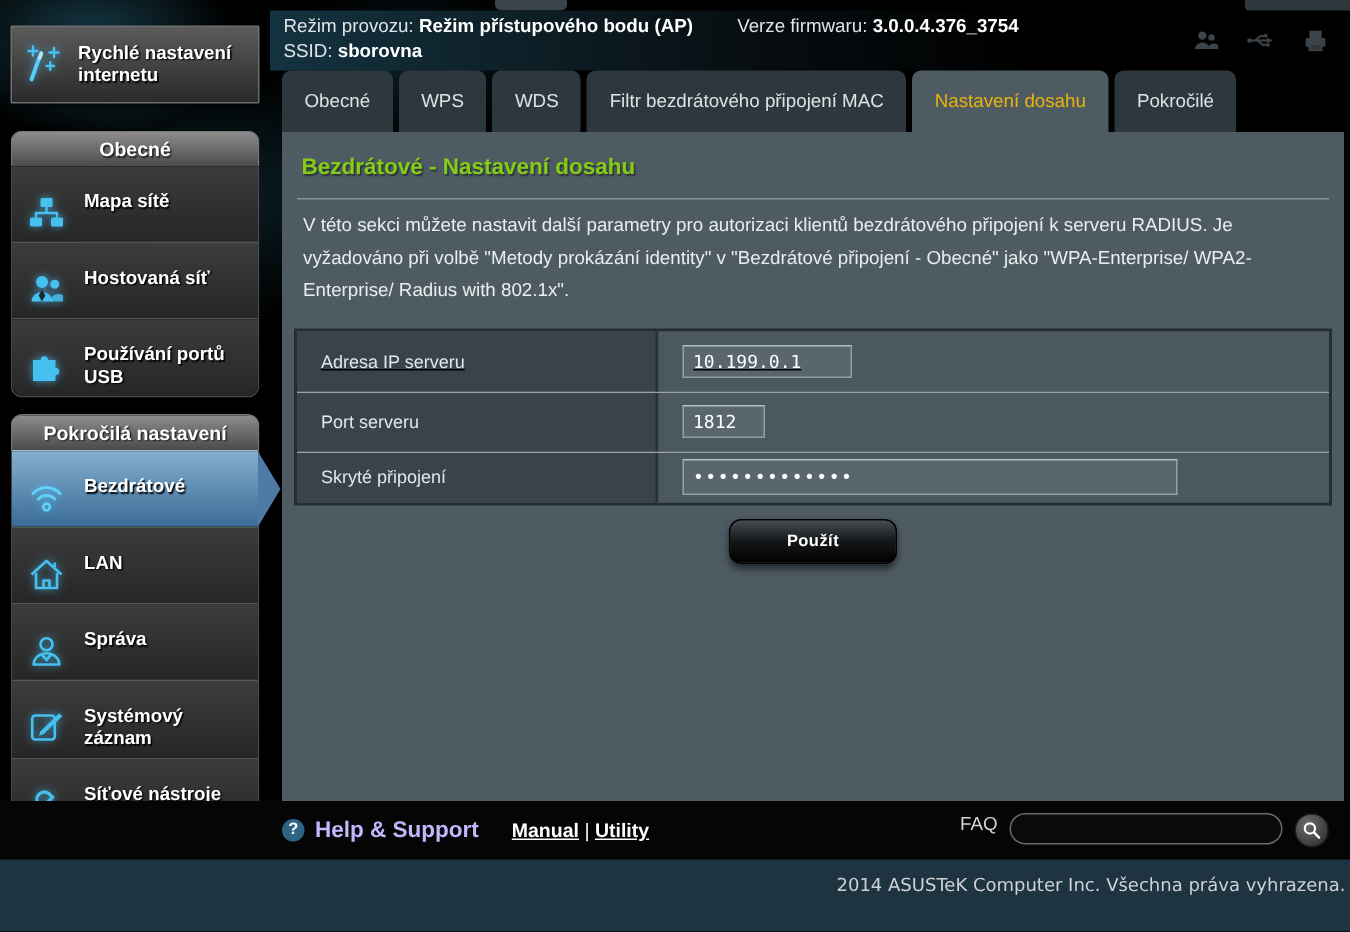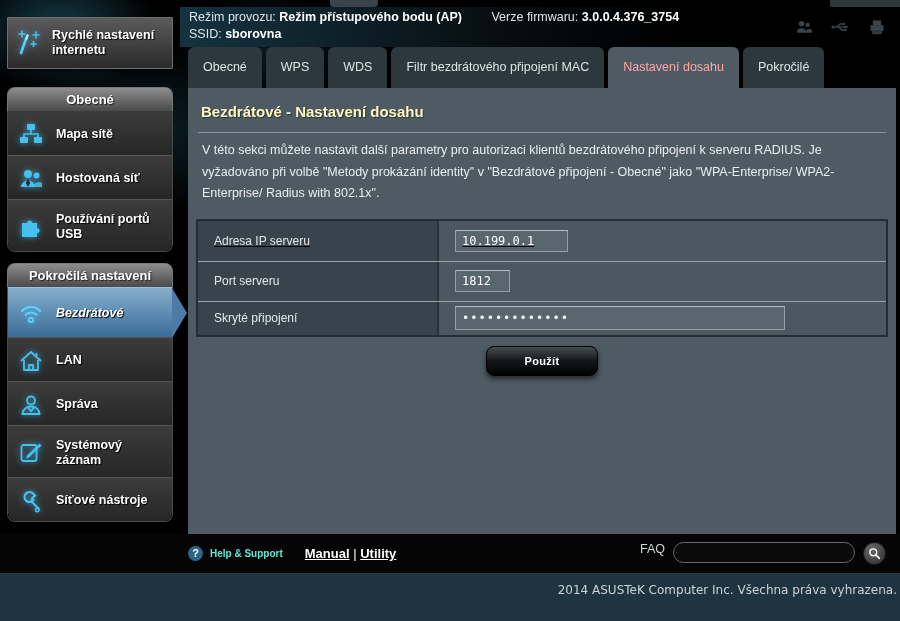--- a/index.html
+++ b/index.html
@@ -33,62 +33,62 @@
   .status-icons { position:absolute; right:14px; top:11px; display:flex; gap:16px; }
   .status-icons svg { display:block; }
 
   
   .tabs { position:absolute; left:188px; top:47px; display:flex; gap:4px; height:41px; }
   .tab {
     background:#2c383d; color:#dde3e5; font-size:12.5px;
     padding:0 15px; line-height:41px; border-radius:6px 6px 0 0;
     cursor:pointer; white-space:nowrap;
   }
-  .tab.active { background:#4e5b63; color:#fca5a5; }
+  .tab.active { background:#4e5b63; color:#eab308; }
 
   
   .sidebar { position:absolute; left:0; top:0; width:180px; padding:17px 7px 0 7px; }
   .quick-btn {
     display:flex; align-items:center; gap:8px; width:166px; min-height:52px;
     background:linear-gradient(#5b5b5b, #2a2a2a); border:1px solid #6e6e6e; border-radius:1px;
     padding:6px 6px; cursor:pointer; box-shadow:0 2px 4px rgba(0,0,0,.6);
   }
   .quick-btn .qlabel { color:#fff; font-weight:bold; font-size:12.5px; line-height:15px; text-shadow:1px 1px 1px #000; }
   .sb-group { margin-top:18px; }
   .sb-head {
     height:24px; line-height:24px; text-align:center; color:#fff; font-weight:bold; font-size:13px;
     background:linear-gradient(#8d8d8d, #4a4a4a); border-radius:8px 8px 0 0;
     text-shadow:1px 1px 1px #222; border:1px solid #777; border-bottom:none;
   }
   .sb-items { border:1px solid #4a4a4a; border-top:none; border-radius:0 0 8px 8px; overflow:visible; }
   .sb-item {
-    position:relative; display:flex; align-items:center; gap:10px; min-height:44px;
+    position:relative; display:flex; gap:10px; min-height:44px;
     background:linear-gradient(#3c3c3c, #262626); border-top:1px solid #555;
-    padding:6px 4px 4px 8px; cursor:pointer;
+    padding:16px 4px 4px 8px; cursor:pointer;
   }
   .sb-item:first-child { border-top:none; }
   .sb-item:last-child { border-radius:0 0 8px 8px; }
   .sb-item .silabel { color:#fff; font-weight:bold; font-size:12.5px; line-height:15px; text-shadow:1px 1px 1px #000; }
   .sb-item.tall { min-height:52px; }
   .sb-item.selected {
     background:linear-gradient(#85aecb, #3a6b98); border-top:1px solid #9dc0d8;
-    min-height:50px; z-index:5;font-style:italic;
+    min-height:50px; z-index:5;
   }
   .sb-item.selected::after {
     content:""; position:absolute; right:-15px; top:50%; transform:translateY(-50%);
     border-top:25px solid transparent; border-bottom:25px solid transparent;
     border-left:15px solid #4e7ba6;
   }
   .sb-icon { width:30px; height:30px; flex:0 0 30px; display:flex; align-items:center; justify-content:center;
     filter:drop-shadow(0 0 3px rgba(70,190,240,.75)); }
   .sb-icon svg { display:block; }
 
   
   .panel { position:absolute; left:188px; top:88px; width:708px; height:446px; background:#4e5b63; padding:0 8px; }
-  .page-title { color:#fef9c3; font-size:15px; font-weight:bold; padding:15px 0 0 5px; text-shadow:1px 1px 1px #2b3338; }
+  .page-title { color:#84cc16; font-size:15px; font-weight:bold; padding:15px 0 0 5px; text-shadow:1px 1px 1px #2b3338; }
   .title-divider { border:none; border-top:1px solid #8b959a; margin:12px 2px 0 2px; }
   .desc { color:#e9edee; font-size:12.5px; line-height:21.5px; margin:7px 6px 0 6px; width:678px; }
 
   .ftable { margin-top:14px; border:2px solid #232d33; }
   .frow { display:flex; border-bottom:1px solid #98a2a7; }
   .frow:last-child { border-bottom:none; }
   .fl { width:241px; background:#39434b; color:#e3e7e9; font-size:12px; display:flex; align-items:center;
         padding-left:16px; border-right:2px solid #293238; }
   .fv { flex:1; background:#4b5860; display:flex; align-items:center; padding-left:16px; }
   .h1r { height:41px;text-decoration:underline; } .h2r { height:40px; } .h3r { height:33px; }
@@ -109,21 +109,21 @@
 
   
   .bottombar {
     position:absolute; left:0; top:534px; right:0; height:39px; background:#050505;
     display:flex; align-items:center; padding-left:188px;
   }
   .help-ico {
     width:15px; height:15px; border-radius:50%; background:#2d6484; color:#fff;
     font-size:11px; font-weight:bold; text-align:center; line-height:15px; margin-right:7px;
   }
-  .help-link { color:#5eead4; font-weight:bold; font-size:10px; cursor:pointer; }
+  .help-link { color:#c4b5fd; font-weight:bold; font-size:15px; cursor:pointer; }
   .mu { margin-left:22px; font-size:13px; color:#fff; }
   .mu a { color:#fff; font-weight:bold; text-decoration:underline; cursor:pointer; }
   .faq-group { margin-left:auto; display:flex; margin-right:14px; gap:8px; }
   .faq-label { color:#cfd4d6; font-size:12.5px; }
   .faq-input {
     width:182px; height:21px; border-radius:11px; background:#0a0a0a; border:1px solid #6a6a6a;
     color:#ddd; font-size:12px; padding:0 10px; outline:none;
   }
   .search-btn {
     width:23px; height:23px; border-radius:50%; border:1px solid #1c1c1c;

